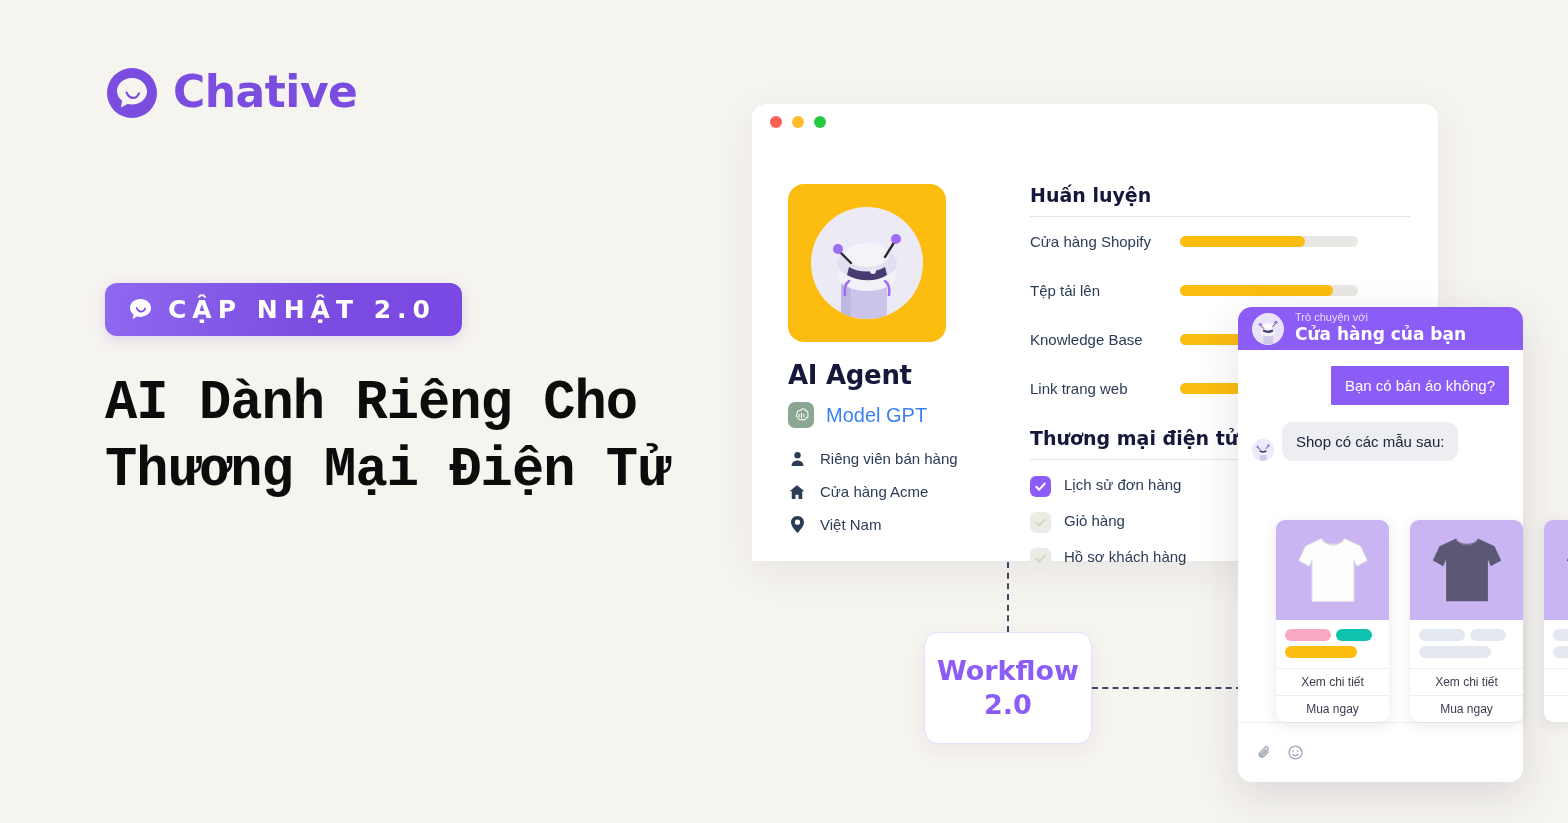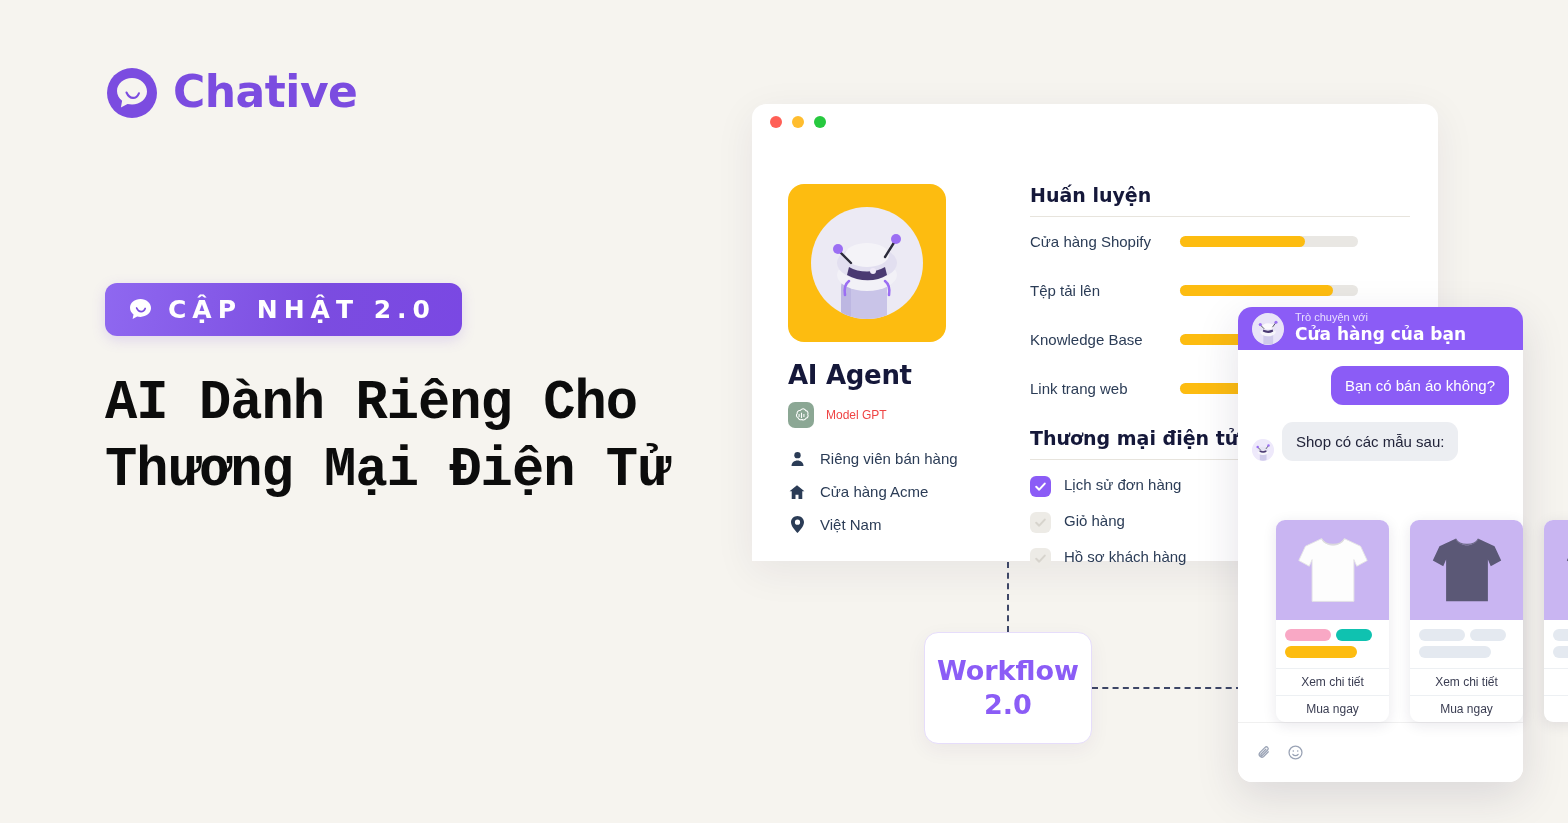--- a/index.html
+++ b/index.html
@@ -58,21 +58,21 @@
   .agent-col { width: 220px; flex: none; }
   .avatar {
     width: 158px; height: 158px; border-radius: 16px; background: #fdbc10;
     display: flex; align-items: center; justify-content: center;
   }
   .agent-title { margin-top: 18px; font-size: 26px; font-weight: 700; color: #15183a;
                  font-family: "DejaVu Sans", sans-serif; letter-spacing: -0.3px; }
   .model-row { margin-top: 12px; display: flex; align-items: center; gap: 12px; }
   .gpt-badge { width: 26px; height: 26px; border-radius: 7px; background: #8ba794;
                display: flex; align-items: center; justify-content: center; flex: none; }
-  .model-name { font-size: 12px; color: #ef4444; font-weight: 500; }
+  .model-name { font-size: 20px; color: #3b82f6; font-weight: 500; }
   .meta-list { margin-top: 22px; display: flex; flex-direction: column; gap: 16px; }
   .meta-row { display: flex; align-items: center; gap: 14px; }
   .meta-ico { width: 18px; display: flex; justify-content: center; color: #2b3c56; flex: none; }
   .meta-label { font-size: 15px; color: #2b3c56; }
 
   
   .panel-col { flex: 1; padding-left: 22px; padding-right: 28px; }
   .sec-title { font-size: 19px; font-weight: 700; color: #15183a; font-family: "DejaVu Sans", sans-serif; }
   .sec-rule { margin-top: 10px; height: 1px; background: #e7e4dd; }
 
@@ -116,21 +116,21 @@
   }
   .chat-av { width: 32px; height: 32px; border-radius: 50%; background: #e9e4f8; flex: none;
              display: flex; align-items: center; justify-content: center; overflow: hidden; }
   .chat-kicker { color: #e8ddff; font-size: 11px; line-height: 1.2; }
   .chat-title { color: #fff; font-size: 17px; font-weight: 700; line-height: 1.25;
                 font-family: "DejaVu Sans", sans-serif; }
 
   .chat-body { position: relative; height: 374px; padding: 16px 14px 0 14px; }
   .bub-user {
     margin-left: auto; width: fit-content; max-width: 215px; background: #8b5cf6; color: #fff;
-    border-radius: 12px; padding: 11px 14px; font-size: 15px;
+    border-radius: 1px; padding: 11px 14px; font-size: 15px;
   }
   .bot-row { margin-top: 17px; display: flex; align-items: flex-end; gap: 8px; }
   .bot-av { width: 22px; height: 22px; border-radius: 50%; background: #eee9fb; flex: none;
             display: flex; align-items: center; justify-content: center; overflow: hidden; }
   .bub-bot { background: #eceef2; color: #22243a; border-radius: 11px; padding: 11px 14px; font-size: 15px; }
 
   .cards-row { position: absolute; left: 38px; top: 215px; display: flex; gap: 21px; }
   .pcard { width: 113px; background: #fff; border-radius: 9px; box-shadow: 0 3px 14px rgba(40,30,70,.10);
            overflow: hidden; flex: none; }
   .pimg { height: 100px; background: #c9b5f2; display: flex; align-items: center; justify-content: center; }

